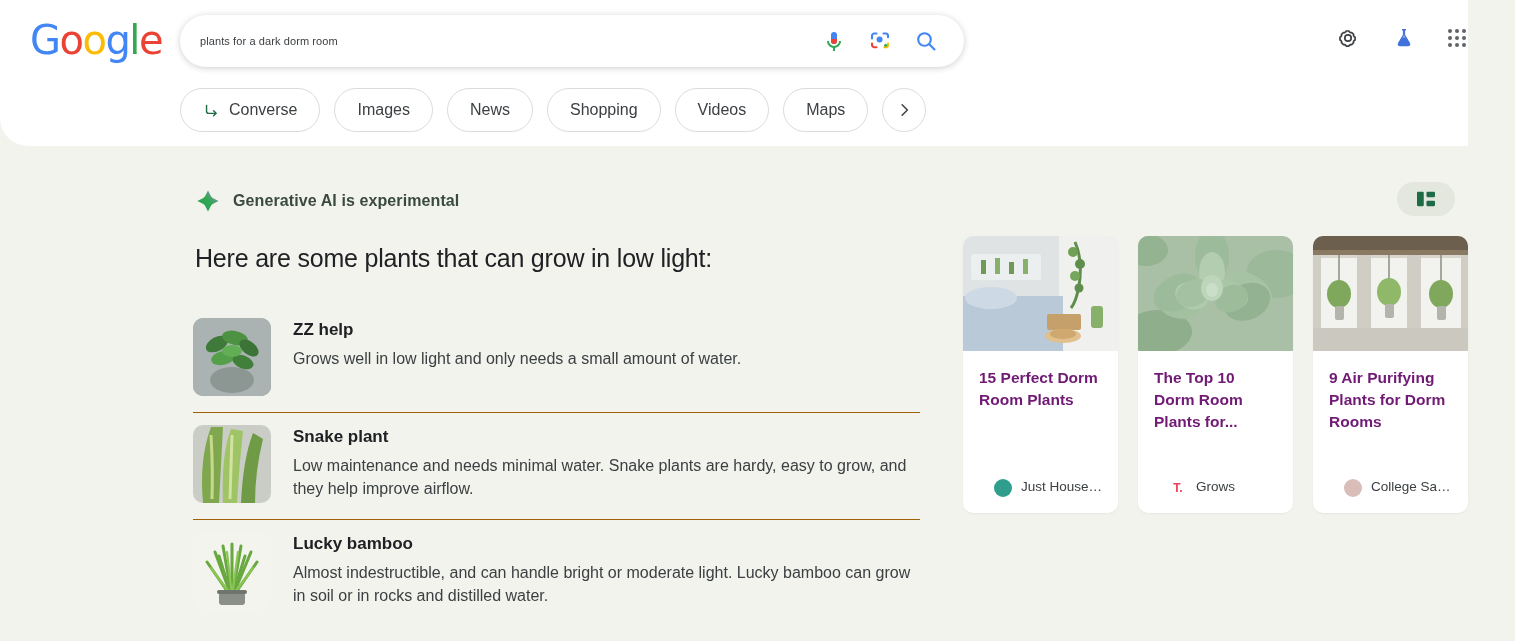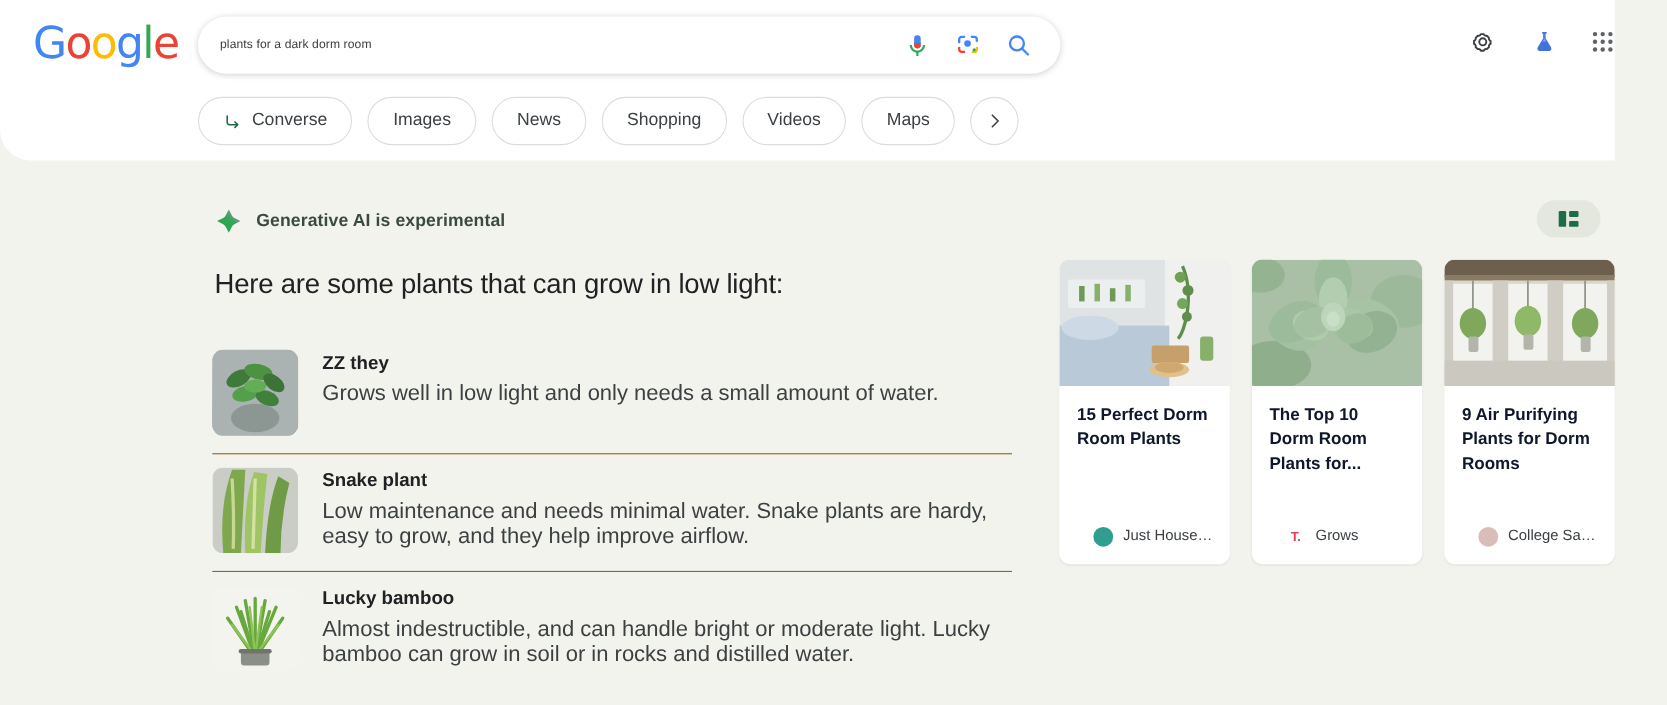--- a/index.html
+++ b/index.html
@@ -86,34 +86,34 @@
   
   .plant-list { position: absolute; left: 193px; top: 160px; width: 727px; }
   .plant-row { display: flex; gap: 22px; padding: 12px 0 16px 0; position: relative; }
   .plant-row + .plant-row { border-top: 1px solid #a16207; }
   .plant-thumb {
     width: 78px; height: 78px; flex: 0 0 78px;
     border-radius: 10px; overflow: hidden; position: relative;
   }
   .plant-body { padding-top: 2px; }
   .plant-name { font-size: 17px; font-weight: 700; color: #202124; margin-bottom: 7px; }
-  .plant-desc { font-size: 20px; color: #3c4043; line-height: 23px; max-width: 628px; }
+  .plant-desc { font-size: 16px; color: #3c4043; line-height: 23px; max-width: 628px; }
 
   
   .cards { position: absolute; left: 963px; top: 90px; display: flex; gap: 20px; }
   .card {
     width: 155px; height: 277px;
     background: #fff; border-radius: 10px; overflow: hidden;
     display: flex; flex-direction: column; cursor: pointer;
     box-shadow: 0 1px 2px rgba(0,0,0,.05);
   }
   .card-img { width: 155px; height: 115px; position: relative; }
   .card-title {
     padding: 16px 16px 0 16px;
-    font-size: 15.5px; font-weight: 700; color: #0f172a; line-height: 22px;
+    font-size: 15.5px; font-weight: 700; color: #701a75; line-height: 22px;
   }
   .card-src {
     margin-top: auto; padding: 0 14px 16px 31px;
     display: flex; align-items: flex-start; gap: 9px;
   }
   .fav { width: 18px; height: 18px; border-radius: 50%; flex: 0 0 18px; }
   .card-src-name {
     font-size: 13.5px; color: #3c4043; white-space: nowrap;
     overflow: hidden; text-overflow: ellipsis;
   }
@@ -246,21 +246,21 @@
             <ellipse cx="39" cy="62" rx="22" ry="13" fill="#8c9794"></ellipse>
             <ellipse cx="24" cy="26" rx="12" ry="7" fill="#3f7a3a" transform="rotate(-28 24 26)"></ellipse>
             <ellipse cx="42" cy="20" rx="13" ry="7" fill="#4d9142" transform="rotate(12 42 20)"></ellipse>
             <ellipse cx="56" cy="30" rx="11" ry="6.5" fill="#3c7337" transform="rotate(38 56 30)"></ellipse>
             <ellipse cx="30" cy="40" rx="12" ry="7" fill="#54a04a" transform="rotate(-12 30 40)"></ellipse>
             <ellipse cx="50" cy="44" rx="11" ry="6.5" fill="#41803b" transform="rotate(22 50 44)"></ellipse>
             <ellipse cx="39" cy="33" rx="10" ry="6" fill="#62ae54"></ellipse>
           </svg>
         </div>
         <div class="plant-body">
-          <div class="plant-name">ZZ they</div>
+          <div class="plant-name">ZZ help</div>
           <div class="plant-desc">Grows well in low light and only needs a small amount of water.</div>
         </div>
       </div>
 
       <div class="plant-row">
         <div class="plant-thumb">
           <svg width="78" height="78" viewBox="0 0 78 78">
             <rect width="78" height="78" fill="#c9cdc6"></rect>
             <path d="M10 78 Q6 34 18 2 L30 2 Q28 40 26 78 Z" fill="#7fa84e"></path>
             <path d="M30 78 Q28 30 38 4 L50 6 Q46 42 44 78 Z" fill="#9ec465"></path>

